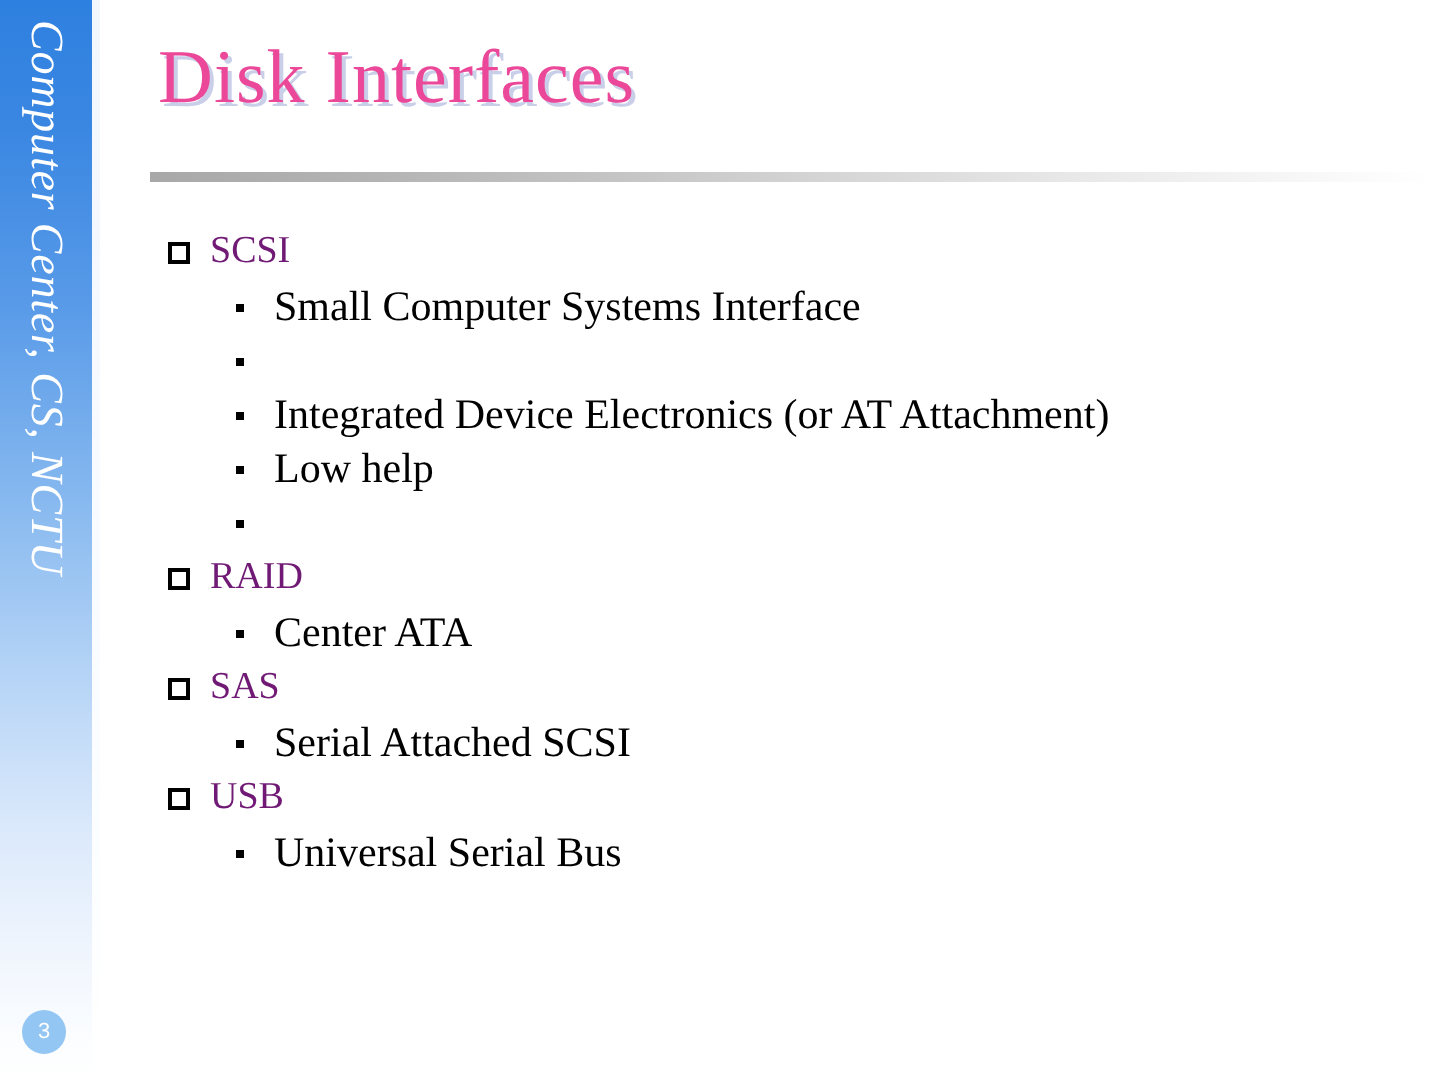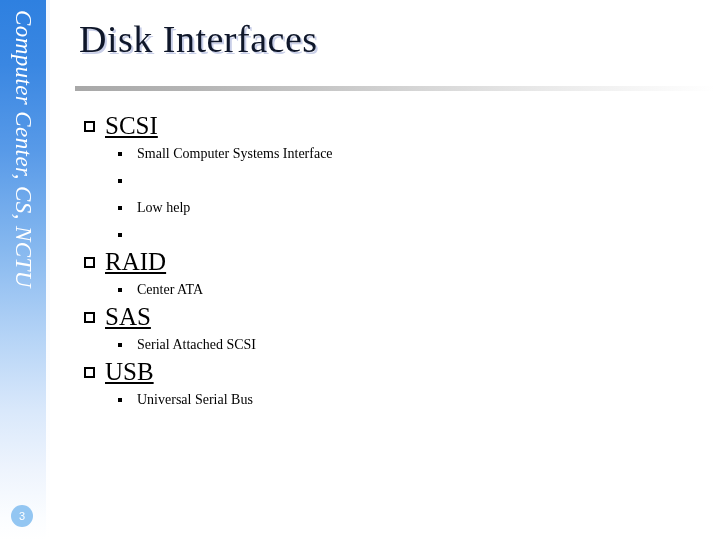--- a/index.html
+++ b/index.html
@@ -88,21 +88,21 @@
     line-height: 1;
   }
 
   
   #title {
     position: absolute;
     left: 79px;
     top: 17px;
     font-family: "Liberation Serif", "DejaVu Serif", serif;
     font-size: 38px;
-    color: #0f172a;
+    color: #ec4899;
     letter-spacing: 0.5px;
     text-shadow: 2px 2px 0 #c9cfe8;
     white-space: nowrap;
   }
 
   
   #divider {
     position: absolute;
     left: 75px;
     top: 86px;
@@ -123,40 +123,39 @@
     position: absolute;
     left: 79px;
     top: 112px;
     width: 620px;
   }
   .lvl1 {
     position: relative;
     height: 28px;
     line-height: 28px;
     padding-left: 26px;
-    font-size: 25px;
-    color: #000000;
+    font-size: 19px;
+    color: #701a75;
     white-space: nowrap;
-    text-decoration: underline;
   }
   .lvl1 .sq {
     position: absolute;
     left: 5px;
     top: 9px;
     width: 7px;
     height: 7px;
     border: 2px solid #000000;
     box-sizing: content-box;
   }
   .lvl2 {
     position: relative;
     height: 27px;
     line-height: 27px;
     padding-left: 58px;
-    font-size: 14px;
+    font-size: 21px;
     color: #000000;
     white-space: nowrap;
   }
   .lvl2 .dot {
     position: absolute;
     left: 39px;
     top: 12px;
     width: 3.5px;
     height: 3.5px;
     background: #000000;
@@ -175,20 +174,21 @@
   <div id="slide-number">3</div>
 
   <div id="title">Disk Interfaces</div>
 
   <div id="divider"></div>
 
   <div id="body">
       <div class="lvl1"><span class="sq"></span><span>SCSI</span></div>
       <div class="lvl2"><span class="dot"></span><span>Small Computer Systems Interface</span></div>
       <div class="lvl2"><span class="dot"></span></div>
+      <div class="lvl2"><span class="dot"></span><span>Integrated Device Electronics (or AT Attachment)</span></div>
       <div class="lvl2"><span class="dot"></span><span>Low help</span></div>
       <div class="lvl2"><span class="dot"></span></div>
       <div class="lvl1"><span class="sq"></span><span>RAID</span></div>
       <div class="lvl2"><span class="dot"></span><span>Center ATA</span></div>
       <div class="lvl1"><span class="sq"></span><span>SAS</span></div>
       <div class="lvl2"><span class="dot"></span><span>Serial Attached SCSI</span></div>
       <div class="lvl1"><span class="sq"></span><span>USB</span></div>
       <div class="lvl2"><span class="dot"></span><span>Universal Serial Bus</span></div>
     </div>
 

